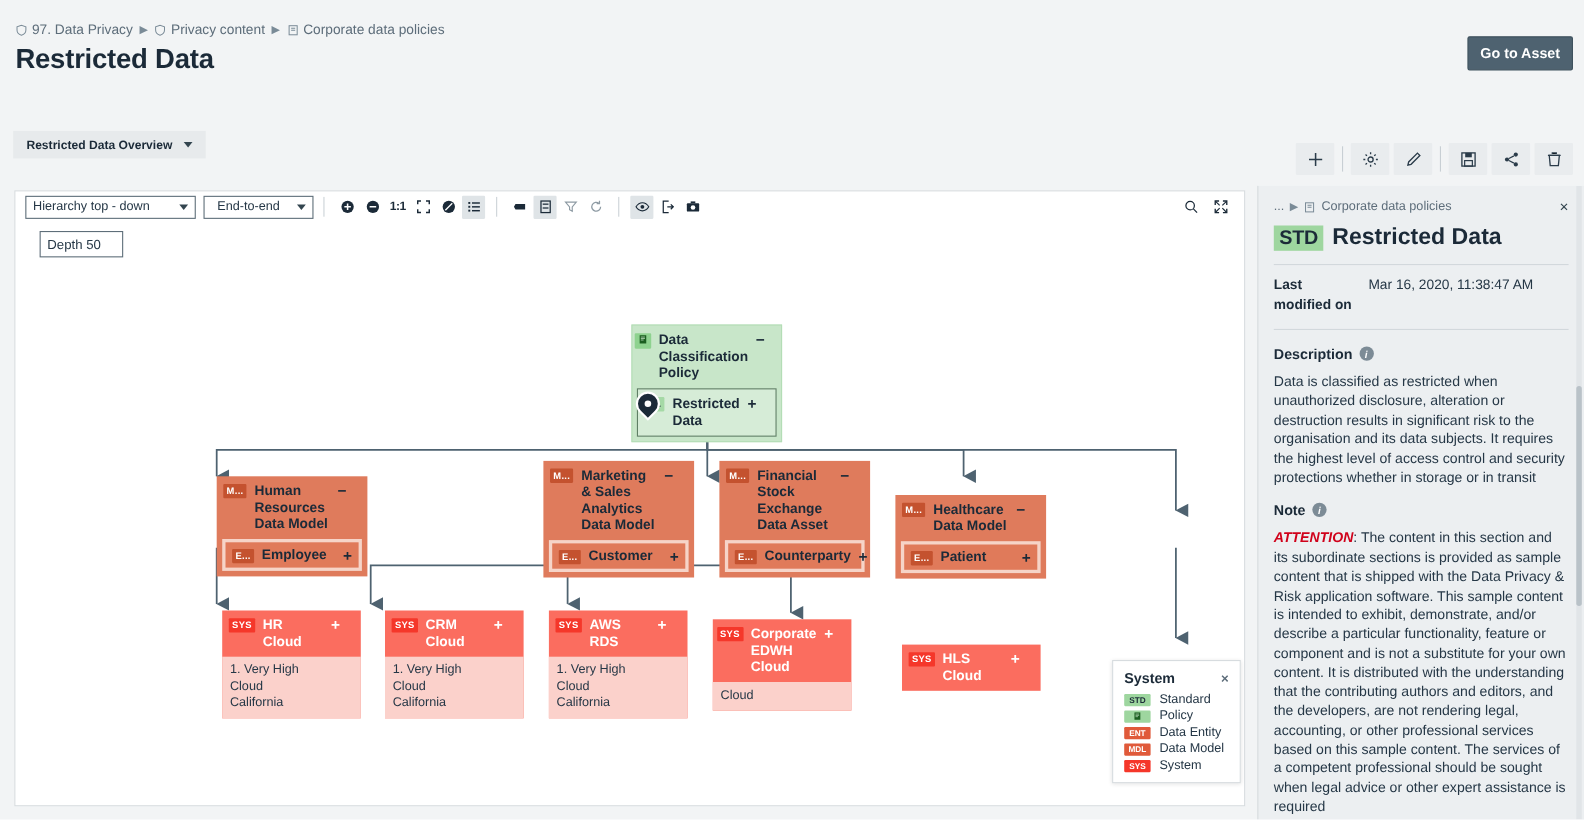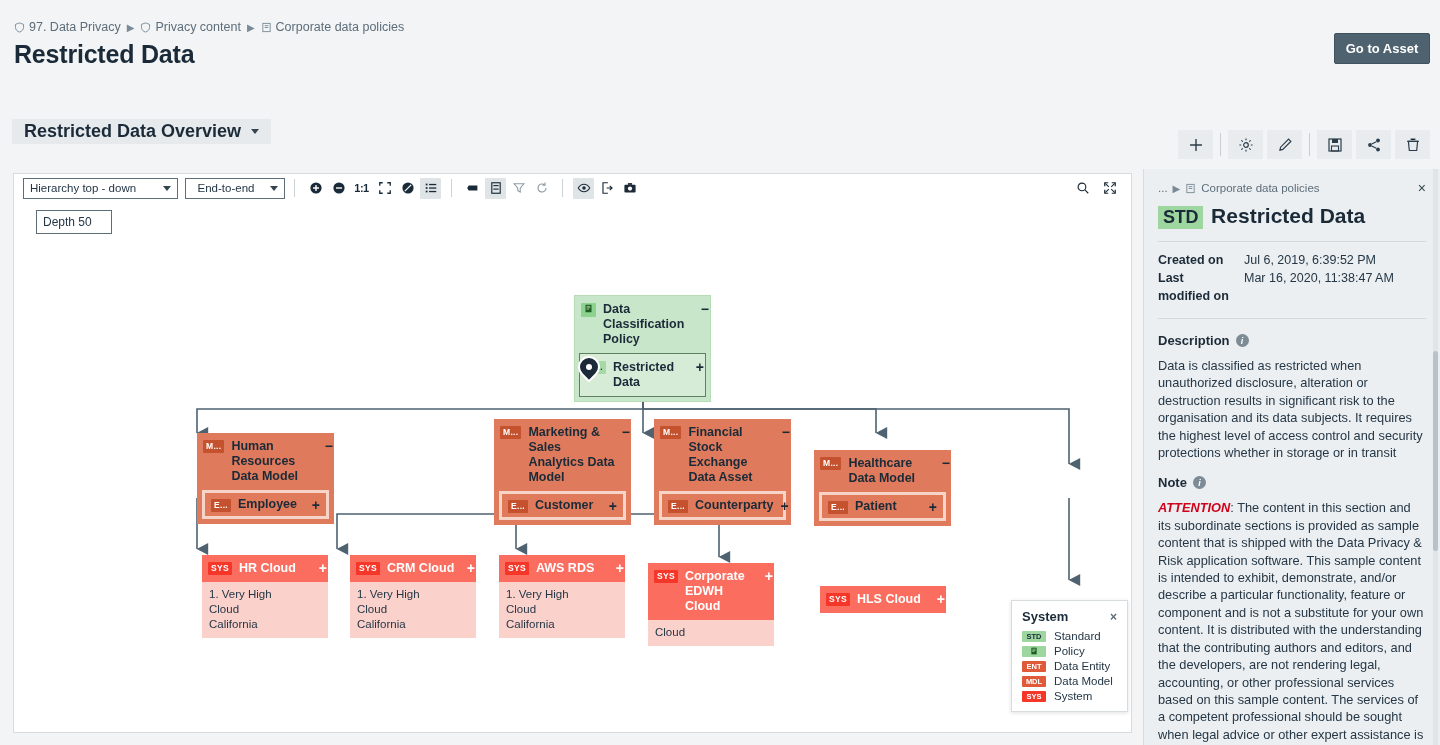--- a/index.html
+++ b/index.html
@@ -22,21 +22,21 @@
   .bc-ico.shield svg, .bc-ico.doc svg { display:block; }
   .page-title { position:absolute; left:14px; top:40px; font-size:25px; font-weight:700; letter-spacing:-.2px; color:#1b2a38; }
 
   .goto-asset { position:absolute; left:1334px; top:33px; width:96px; height:31px;
     background:#4e6270; color:#fff; border:1px solid #3f525e; border-radius:2px;
     font-size:13px; font-weight:700; cursor:pointer; font-family:inherit; }
 
   
   .view-sel { position:absolute; left:12px; top:119px; height:25px; background:#e7eaec;
     display:flex; align-items:center; gap:10px; padding:0 12px; cursor:pointer; }
-  .view-sel .lbl { font-size:18px; font-weight:700; color:#1b2a38; }
+  .view-sel .lbl { font-size:11px; font-weight:700; color:#1b2a38; }
   .caret { width:0;height:0;border-left:4px solid transparent;border-right:4px solid transparent;border-top:5px solid #33454f; }
 
   
   .actionbar { position:absolute; right:10px; top:130px; display:flex; align-items:center; gap:4px; }
   .act { width:35px; height:29px; background:#e9ecee; display:flex; align-items:center; justify-content:center; cursor:pointer; border-radius:1px; }
   .act svg { display:block; }
   .act-div { width:1px; height:23px; background:#c8cfd4; margin:0 3px; }
 
   
   .canvas-wrap { position:absolute; left:13px; top:173px; width:1119px; height:560px;
@@ -53,21 +53,21 @@
   .ti.on { background:#dfe4e7; }
   .ti svg { display:block; }
   .ti .ratio { font-size:11px; font-weight:700; color:#1b2a38; letter-spacing:-.5px; }
   .depth { position:absolute; left:22px; top:36px; width:76px; height:24px; border:1px solid #5e6e79; background:#fff;
       font-size:12px; color:#253746; padding:0 6px; font-family:inherit; }
   .rtools { margin-left:auto; display:flex; align-items:center; gap:4px; padding-right:10px; }
 
   
   .graph { position:absolute; left:0; top:0; width:1119px; height:560px; pointer-events:none; }
   .node { position:absolute; }
-  .nhead { display:flex; align-items:flex-start; gap:7px; padding:6px 1px 6px 6px;justify-content:center; }
+  .nhead { display:flex; align-items:flex-start; gap:7px; padding:6px 19px 6px 6px;justify-content:center; }
   .badge { font-size:8.5px; font-weight:700; letter-spacing:.3px; padding:1px 3px; line-height:11px;
      border-radius:1px; flex:none; margin-top:1px; }
   .ntitle { flex:1; font-size:12.5px; font-weight:700; line-height:15px; }
   .nexp { font-size:14px; font-weight:700; line-height:14px; flex:none; margin-top:0px; }
 
   
   .n-green { background:#c8e6c9; border:1px solid #b4ddb6; }
   .n-green .ntitle, .n-green .nexp { color:#1b2a38; }
   .n-green .badge { background:#8ed28f; color:#184a1c; }
   .n-sub-green { margin:0 4px 4px 4px; background:#d6ecd7; border:1px solid #5f7f65; }
@@ -540,24 +540,20 @@
 
     <div class="p-title">
       <span class="p-std">STD</span>
       <span class="p-tt">Restricted Data</span>
     </div>
 
     <div class="p-hr"></div>
 
     <div class="p-meta">
       <div class="p-mrow">
-        <span class="p-mk">Created on</span>
-        <span class="p-mv">Jul 6, 2019, 6:39:52 PM</span>
-      </div>
-      <div class="p-mrow">
         <span class="p-mk">Last modified on</span>
         <span class="p-mv">Mar 16, 2020, 11:38:47 AM</span>
       </div>
     </div>
 
     <div class="p-hr" style="margin-top:13px;"></div>
 
     <div class="p-sec">
       <div class="p-sh">
         <span>Description</span>

